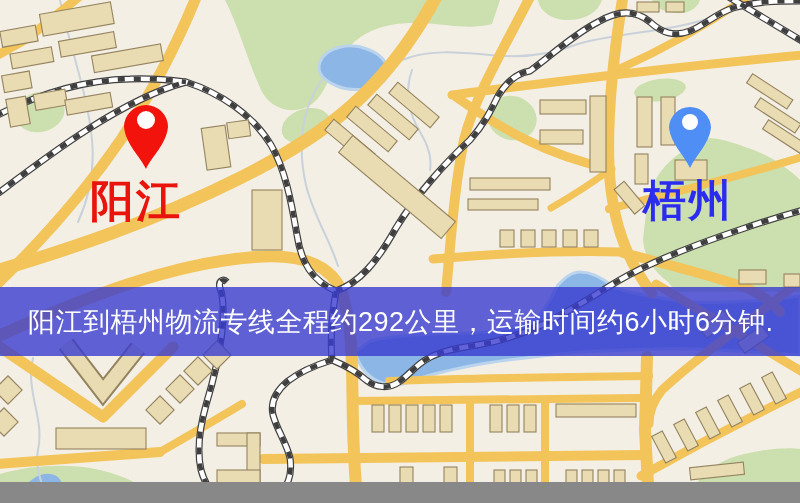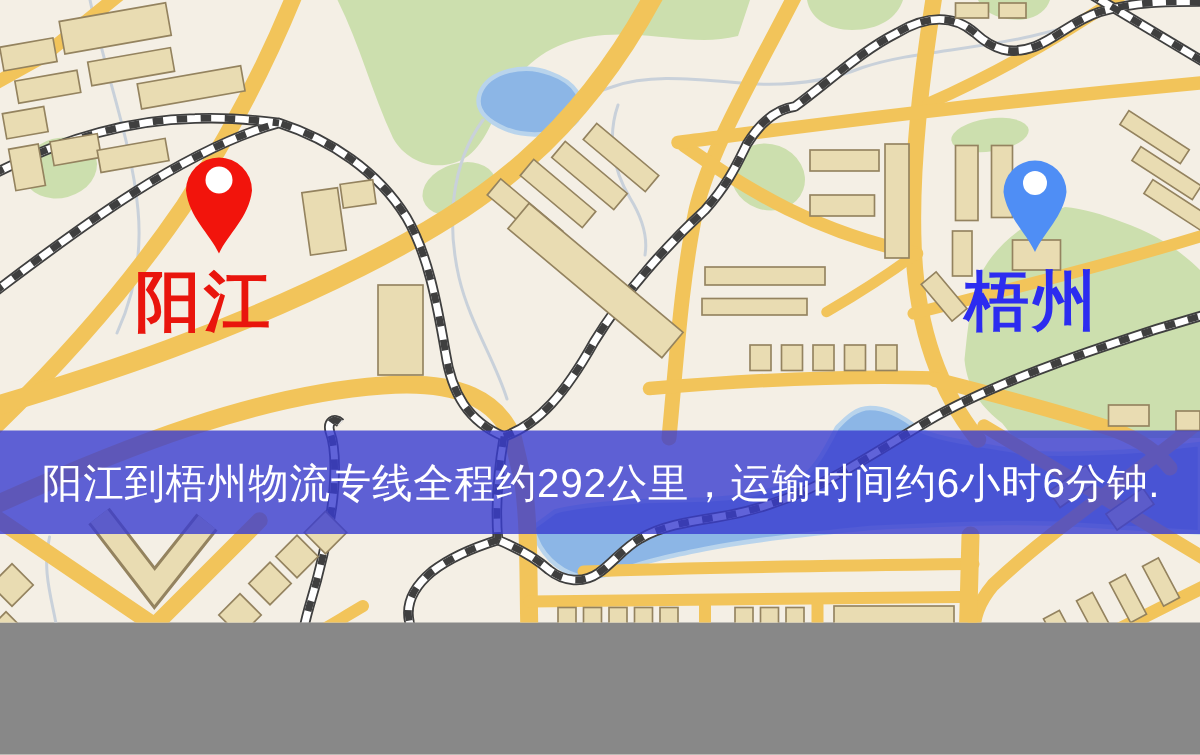--- a/index.html
+++ b/index.html
@@ -1,16 +1,16 @@
 <!DOCTYPE html>
 <html><head>
 <meta charset="utf-8">
 <style>
   html,body{margin:0;padding:0;background:#888;}
-  #stage{position:relative;width:800px;height:415px;overflow:hidden;
+  #stage{position:relative;width:800px;height:482px;overflow:hidden;
          font-family:"Liberation Sans","DejaVu Sans",sans-serif;}
   svg{display:block;}
   .bld{stroke:#94835f;stroke-width:1.1;}
   .bld-outline{fill:none;stroke:#94835f;stroke-linejoin:miter;}
   .stream{fill:none;stroke:#c9d1da;stroke-width:2;stroke-linecap:round;}
   .road{fill:none;stroke-linecap:round;stroke-linejoin:round;}
   .rw{fill:none;stroke-linecap:butt;stroke-linejoin:round;}
   .rw-outer{stroke-width:7;}
   .rw-inner{stroke:#ffffff;stroke-width:4.6;}
   .rw-dash{stroke-width:4.6;stroke-dasharray:7 9;}

